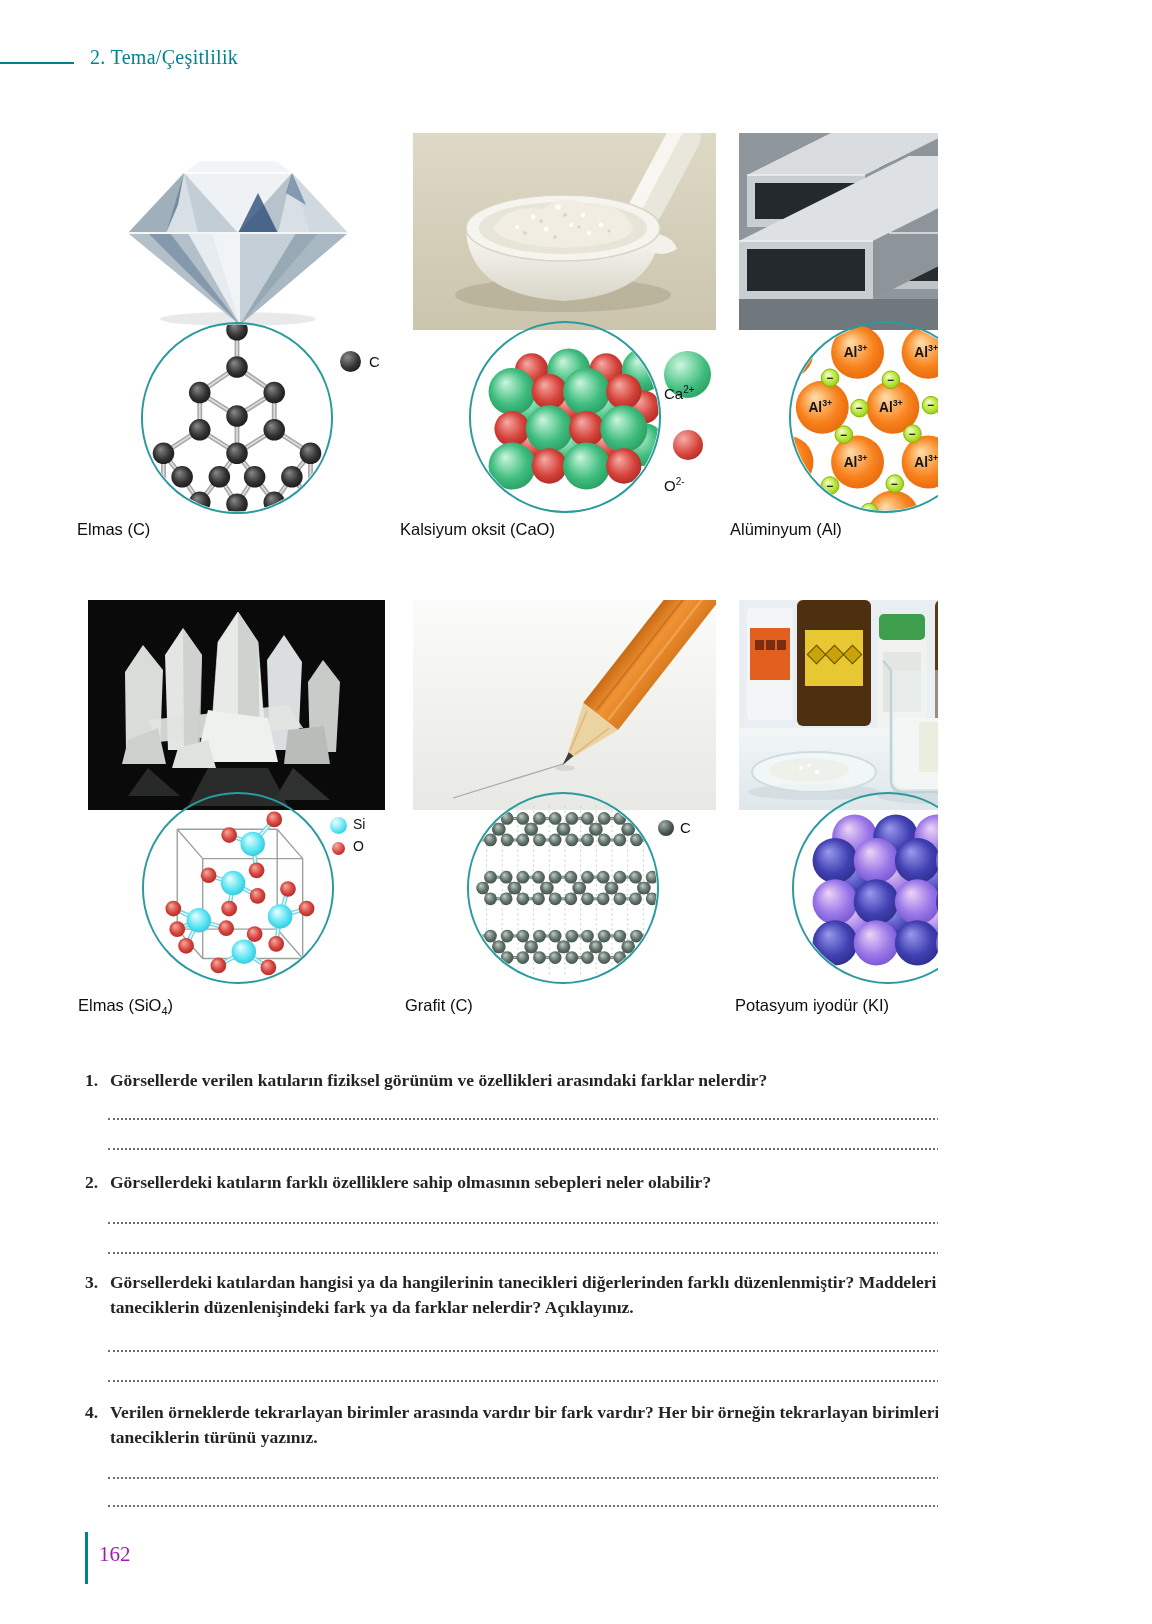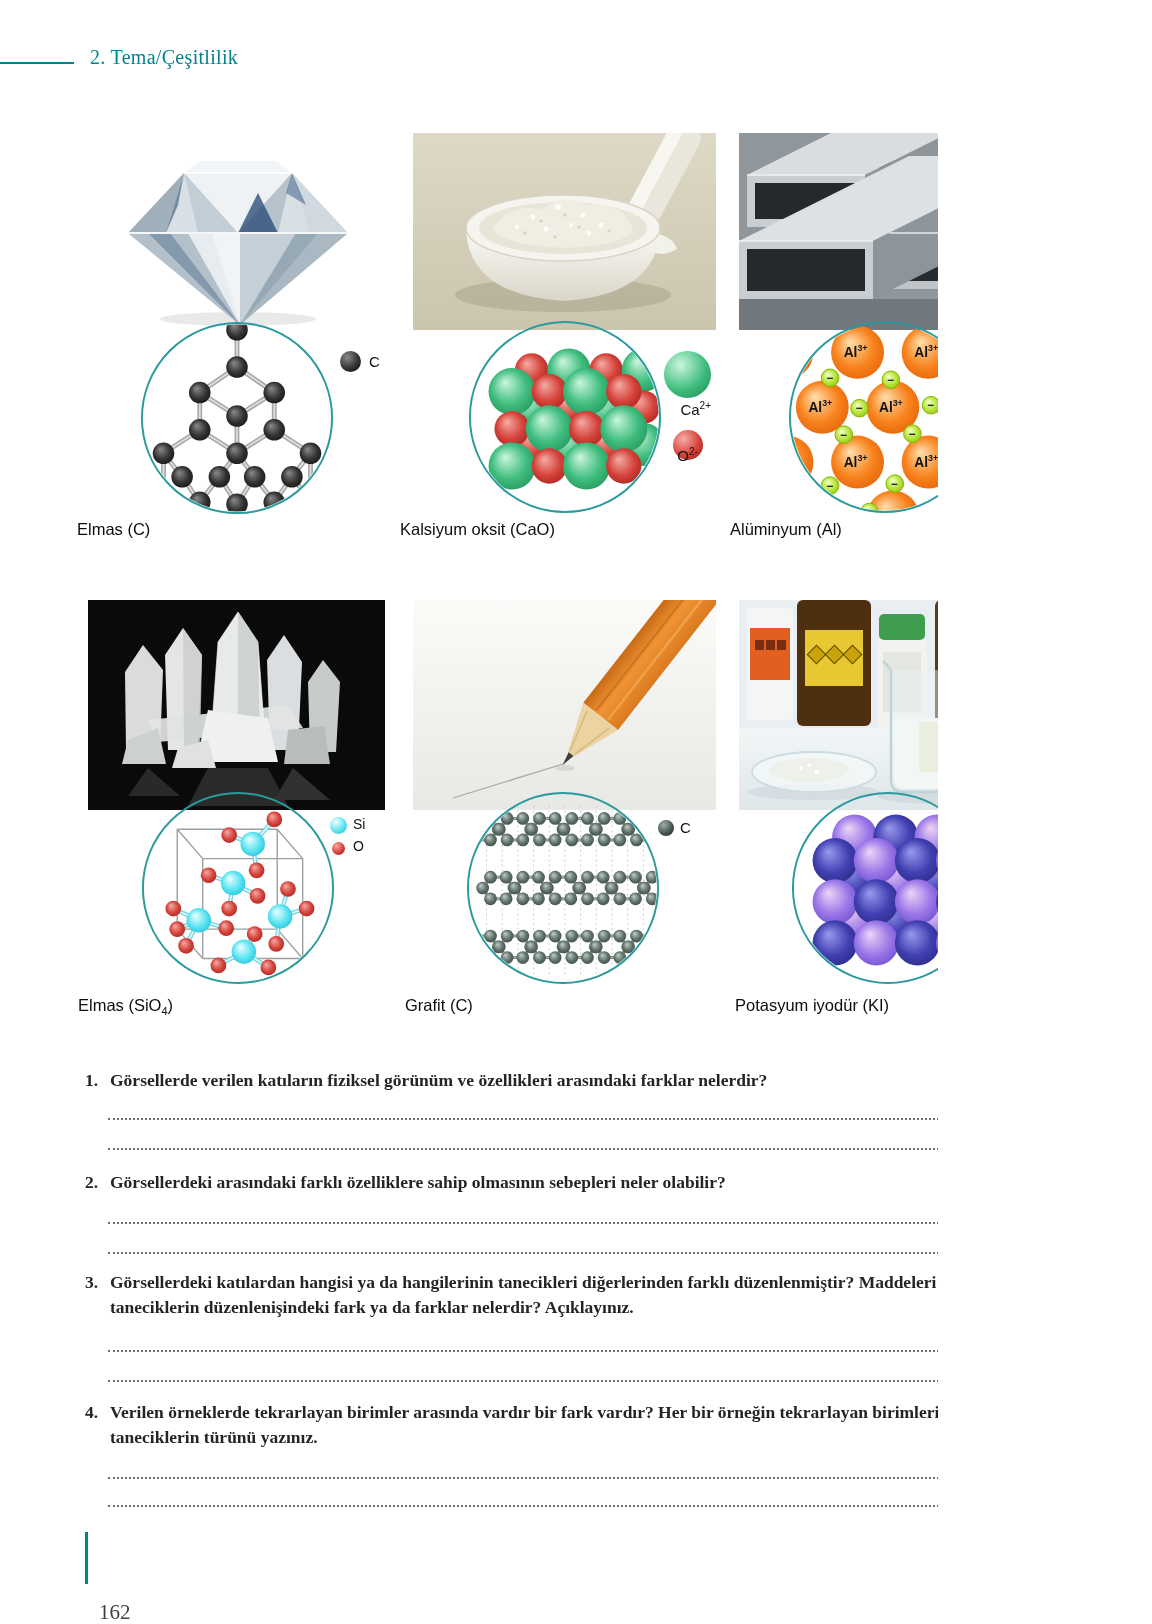--- a/index.html
+++ b/index.html
@@ -30,22 +30,22 @@
   .s-pd {background:radial-gradient(circle at 35% 30%, #9a9aef, #4140b2 55%, #232377);}
   
   .question{position:absolute;left:85px;width:952px;display:flex;
         font-family:"Liberation Serif",serif;font-weight:bold;font-size:17.5px;
         line-height:25px;color:#242424;}
   .qnum{flex:none;width:25px;}
   .dotline{position:absolute;left:108px;width:927px;height:0;border-top:2px dotted #6e6e6e;}
   
   .next-icon{position:absolute;left:1038px;top:1472px;}
   .footer-bar{position:absolute;left:85px;top:1532px;width:3px;height:52px;background:#00838c;}
-  .page-number{position:absolute;left:99px;top:1600px;font-family:"Liberation Serif",serif;
-        font-size:21px;color:#404040;}
+  .page-number{position:absolute;left:99px;top:1542px;font-family:"Liberation Serif",serif;
+        font-size:21px;color:#a21caf;}
 </style>
 </head>
 <body>
 
 <div class="page">
 
   <svg id="gdefs" width="0" height="0" style="position:absolute">
       <defs>
         <radialGradient id="gblk" cx="50%" cy="50%" r="68%" fx="35%" fy="30%">
           <stop offset="0%" stop-color="#8a8a8a"></stop>
@@ -918,23 +918,23 @@
         <circle cx="130" cy="156" r="23" fill="url(#gpd)"></circle>
         <circle cx="172" cy="156" r="23" fill="url(#gpl)"></circle>
       </g>
     <circle cx="100" cy="100" r="97" fill="none" stroke="#2a9a9c" stroke-width="2"></circle>
   </svg>
 
   <div class="lg-sph s-blk" style="left:340px;top:351px;width:21px;height:21px"></div>
   <div class="lg-label" style="left:369px;top:353px">C</div>
 
   <div class="lg-sph s-grn" style="left:664px;top:351px;width:47px;height:47px"></div>
-  <div class="lg-label" style="left:664px;top:400px;width:47px;text-align:right"><span>Ca</span><sup>2+</sup></div>
+  <div class="lg-label" style="left:664px;top:384px;width:47px;text-align:left"><span>Ca</span><sup>2+</sup></div>
   <div class="lg-sph s-red" style="left:673px;top:430px;width:30px;height:30px"></div>
-  <div class="lg-label" style="left:664px;top:446px;width:47px;text-align:center"><span>O</span><sup>2-</sup></div>
+  <div class="lg-label" style="left:664px;top:476px;width:47px;text-align:left"><span>O</span><sup>2-</sup></div>
 
   <div class="lg-sph s-cyn" style="left:330px;top:817px;width:17px;height:17px"></div>
   <div class="lg-label" style="left:353px;top:816px;font-size:14px">Si</div>
   <div class="lg-sph s-red" style="left:332px;top:842px;width:13px;height:13px"></div>
   <div class="lg-label" style="left:353px;top:838px;font-size:14px">O</div>
 
   <div class="lg-sph s-gry" style="left:658px;top:820px;width:16px;height:16px"></div>
   <div class="lg-label" style="left:680px;top:819px">C</div>
 
   <div class="lg-sph s-pl" style="left:991px;top:831px;width:33px;height:33px"></div>
@@ -948,21 +948,21 @@
   <div class="caption" style="left:78px;top:996px"><span>Elmas (SiO</span><sub>4</sub><span>)</span></div>
   <div class="caption" style="left:405px;top:996px">Grafit (C)</div>
   <div class="caption" style="left:735px;top:996px">Potasyum iyodür (KI)</div>
 
   <div class="question" style="top:1068px">
     <span class="qnum">1.</span>
     <span class="qtext">Görsellerde verilen katıların fiziksel görünüm ve özellikleri arasındaki farklar nelerdir?</span>
   </div>
   <div class="question" style="top:1170px">
     <span class="qnum">2.</span>
-    <span class="qtext">Görsellerdeki arasındaki farklı özelliklere sahip olmasının sebepleri neler olabilir?</span>
+    <span class="qtext">Görsellerdeki katıların farklı özelliklere sahip olmasının sebepleri neler olabilir?</span>
   </div>
   <div class="question" style="top:1270px">
     <span class="qnum">3.</span>
     <span class="qtext">Görsellerdeki katılardan hangisi ya da hangilerinin tanecikleri diğerlerinden farklı düzenlenmiştir? Maddeleri oluşturan taneciklerin düzenlenişindeki fark ya da farklar nelerdir? Açıklayınız.</span>
   </div>
   <div class="question" style="top:1400px">
     <span class="qnum">4.</span>
     <span class="qtext">Verilen örneklerde tekrarlayan birimler arasında vardır bir fark vardır? Her bir örneğin tekrarlayan birimlerindeki taneciklerin türünü yazınız.</span>
   </div>
 

